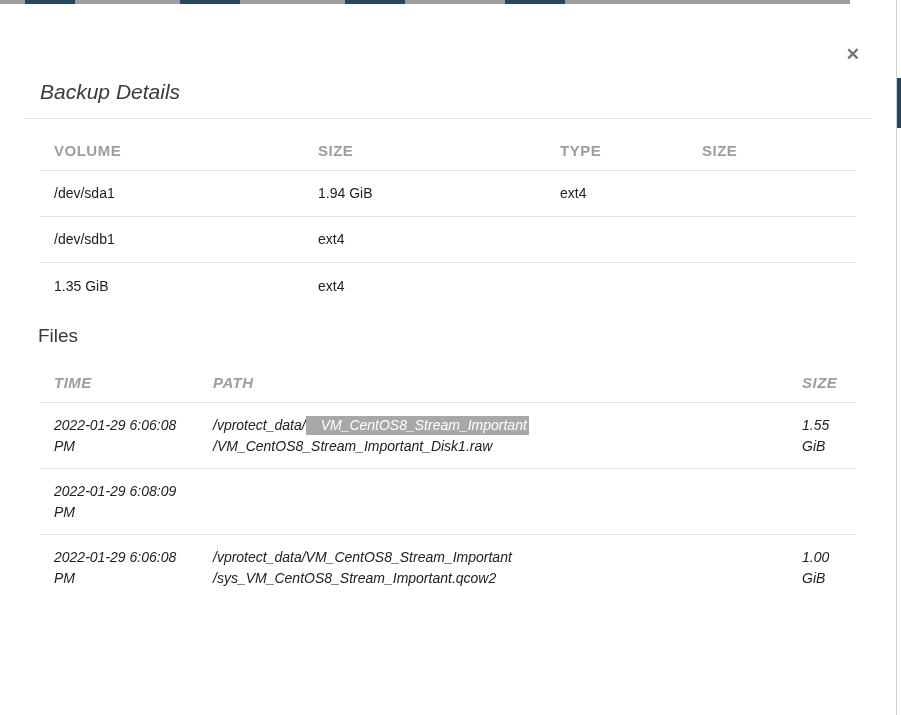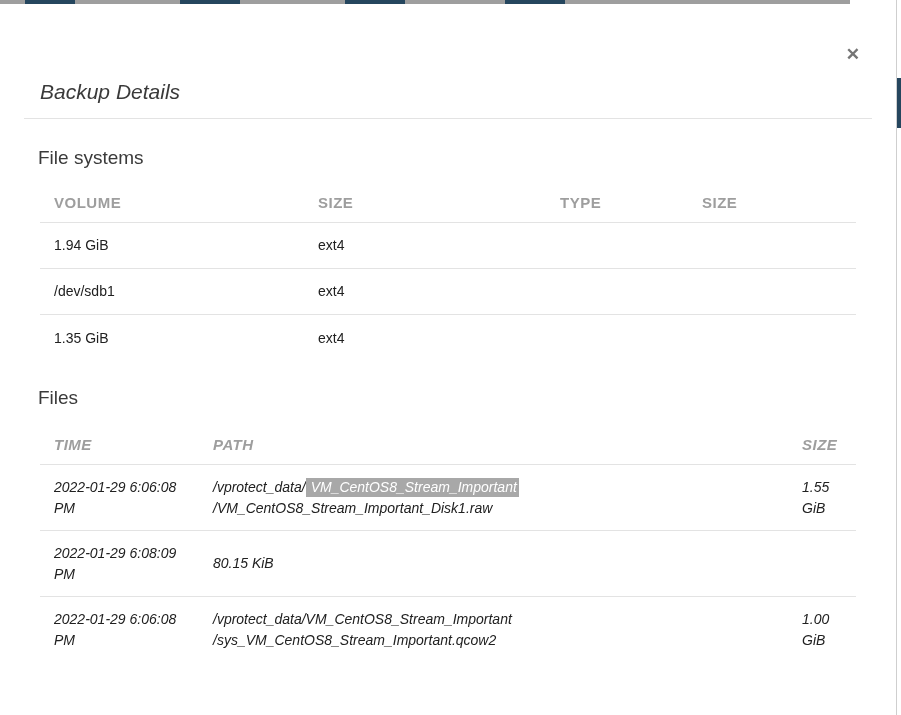--- a/index.html
+++ b/index.html
@@ -31,42 +31,42 @@
     background:#fff;}
   .close-btn{position:absolute; top:42px; right:36px; border:none; background:none;
     color:var(--close); font-size:17px; font-weight:bold; cursor:pointer;
     line-height:1; font-family:"Liberation Sans", sans-serif;}
   .dialog-title{margin:75px 0 0 40px; font-size:21px; font-weight:400;
     color:var(--heading-text); line-height:25px;font-style:italic;}
   .title-divider{margin:14px 24px 0 24px; height:1px; background:var(--divider);}
 
   h2.section-title{margin:26px 0 0 38px; font-size:19px; font-weight:400;
     color:var(--heading-text); line-height:26px;}
-  h2.files-title{margin-top:24px;}
+  h2.files-title{margin-top:14px;}
 
   .tbl{margin:11px 40px 0 40px;}
   .tbl.files{margin-top:13px;}
   .thead{display:grid; align-items:center; height:41px;
     border-bottom:1px solid var(--divider);}
   .th{font-size:15px; font-weight:bold; color:var(--header-text);
     letter-spacing:.5px; padding-left:14px;}
   .tr{display:grid; align-items:center; border-bottom:1px solid var(--divider);}
   .tr:last-child{border-bottom:none;}
   .td{font-size:14px; color:var(--body-text); padding-left:14px; line-height:21px;}
 
   .fs-grid{grid-template-columns:264px 242px 142px 1fr;}
   .fs-grid.tr{height:46px;}
 
   .files-grid{grid-template-columns:159px 589px 1fr;font-style:italic;}
   .files-grid.tr{height:66px;}
   .files-grid .td.time{padding-right:10px;}
   .files-grid .td.size{padding-right:0;}
   .path-line{line-height:21px;}
   .sel{background:var(--highlight-bg); color:var(--highlight-text);
-    padding:1px 2px 2px 5px;}
+    padding:1px 2px 2px 15px;}
 </style>
 </head>
 <body>
 
 <div class="top-strip">
   <div class="seg seg1"></div>
   <div class="seg seg2"></div>
   <div class="seg seg3"></div>
   <div class="seg seg4"></div>
 </div>
@@ -74,31 +74,31 @@
 <div class="right-navy"></div>
 <div class="corner-fragment"></div>
 
 <div class="modal">
 
   <button class="close-btn">✕</button>
 
   <h1 class="dialog-title">Backup Details</h1>
   <div class="title-divider"></div>
 
-  <h2 class="section-title">File systems</h2>
 
   <div class="tbl">
     <div class="thead fs-grid">
       <div class="th">VOLUME</div>
       <div class="th">SIZE</div>
       <div class="th">TYPE</div>
       <div class="th">SIZE</div>
     </div>
 
     <div class="tr fs-grid">
+      <div class="td">/dev/sda1</div>
       <div class="td">1.94 GiB</div>
       <div class="td">ext4</div>
       <div class="td"></div>
     </div>
     <div class="tr fs-grid">
       <div class="td">/dev/sdb1</div>
       <div class="td">ext4</div>
       <div class="td"></div>
     </div>
     <div class="tr fs-grid">
@@ -121,21 +121,20 @@
       <div class="td time">2022-01-29 6:06:08 PM</div>
       <div class="td path">
         <div class="path-line"><span>/vprotect_data/</span><span class="sel">VM_CentOS8_Stream_Important</span></div>
         <div class="path-line">/VM_CentOS8_Stream_Important_Disk1.raw</div>
       </div>
       <div class="td size">1.55 GiB</div>
     </div>
 
     <div class="tr files-grid">
       <div class="td time">2022-01-29 6:08:09 PM</div>
-      <div class="td size">80.15 KiB</div>
     </div>
 
     <div class="tr files-grid">
       <div class="td time">2022-01-29 6:06:08 PM</div>
       <div class="td path">
         <div class="path-line">/vprotect_data/VM_CentOS8_Stream_Important</div>
         <div class="path-line">/sys_VM_CentOS8_Stream_Important.qcow2</div>
       </div>
       <div class="td size">1.00 GiB</div>
     </div>

